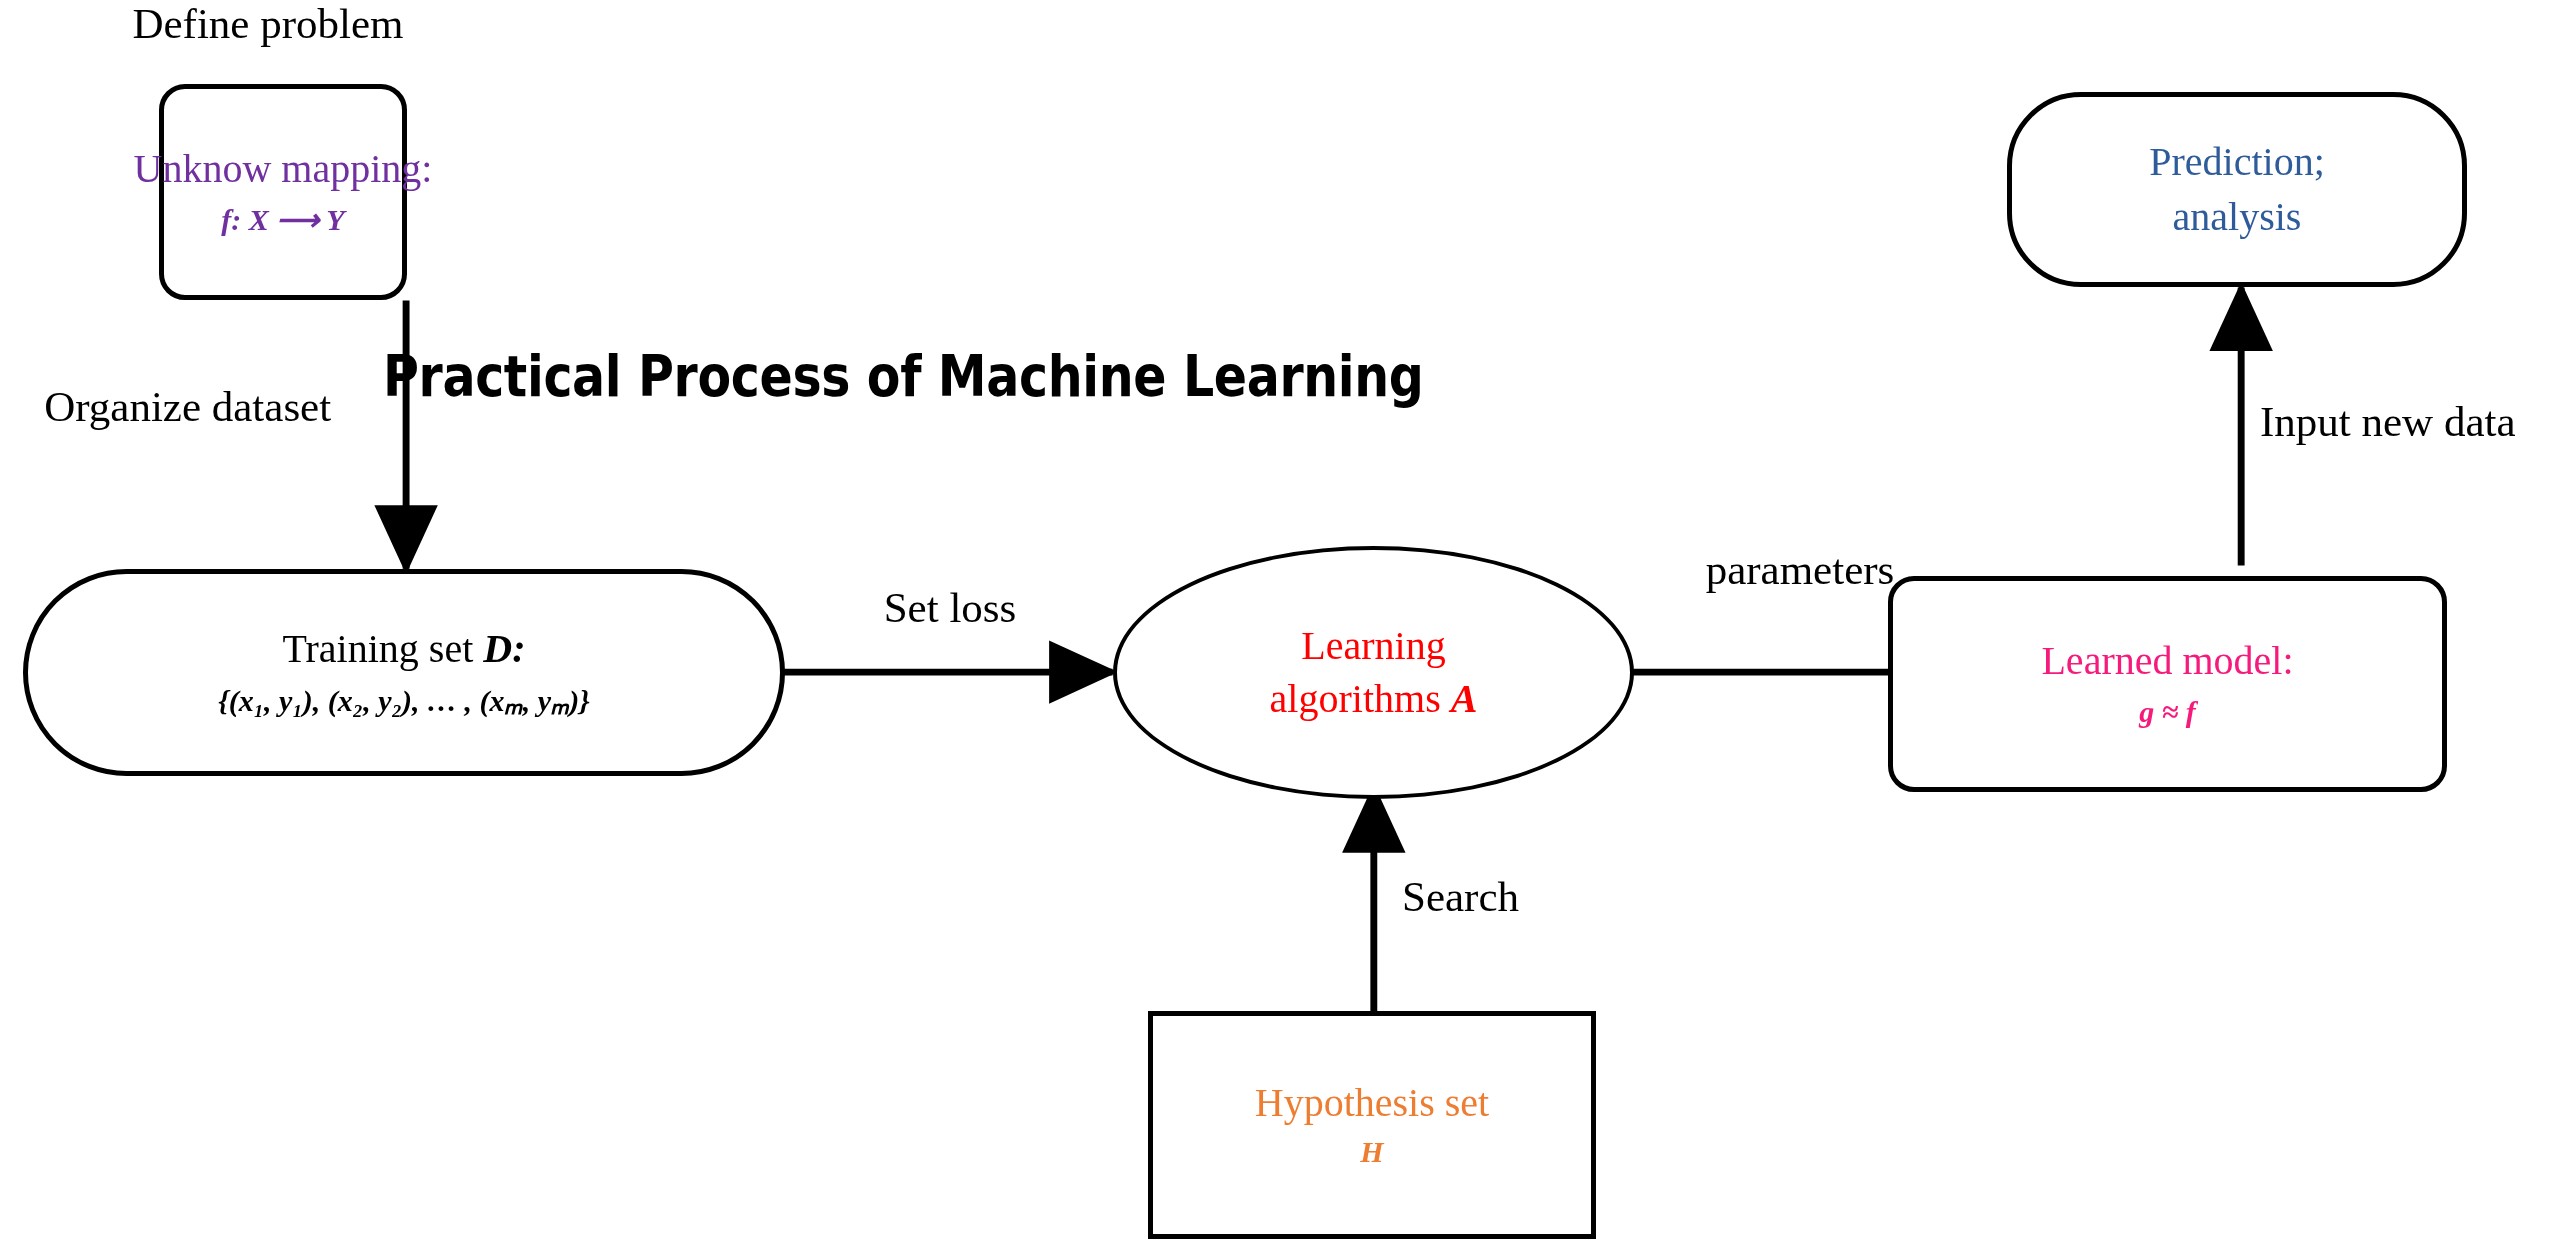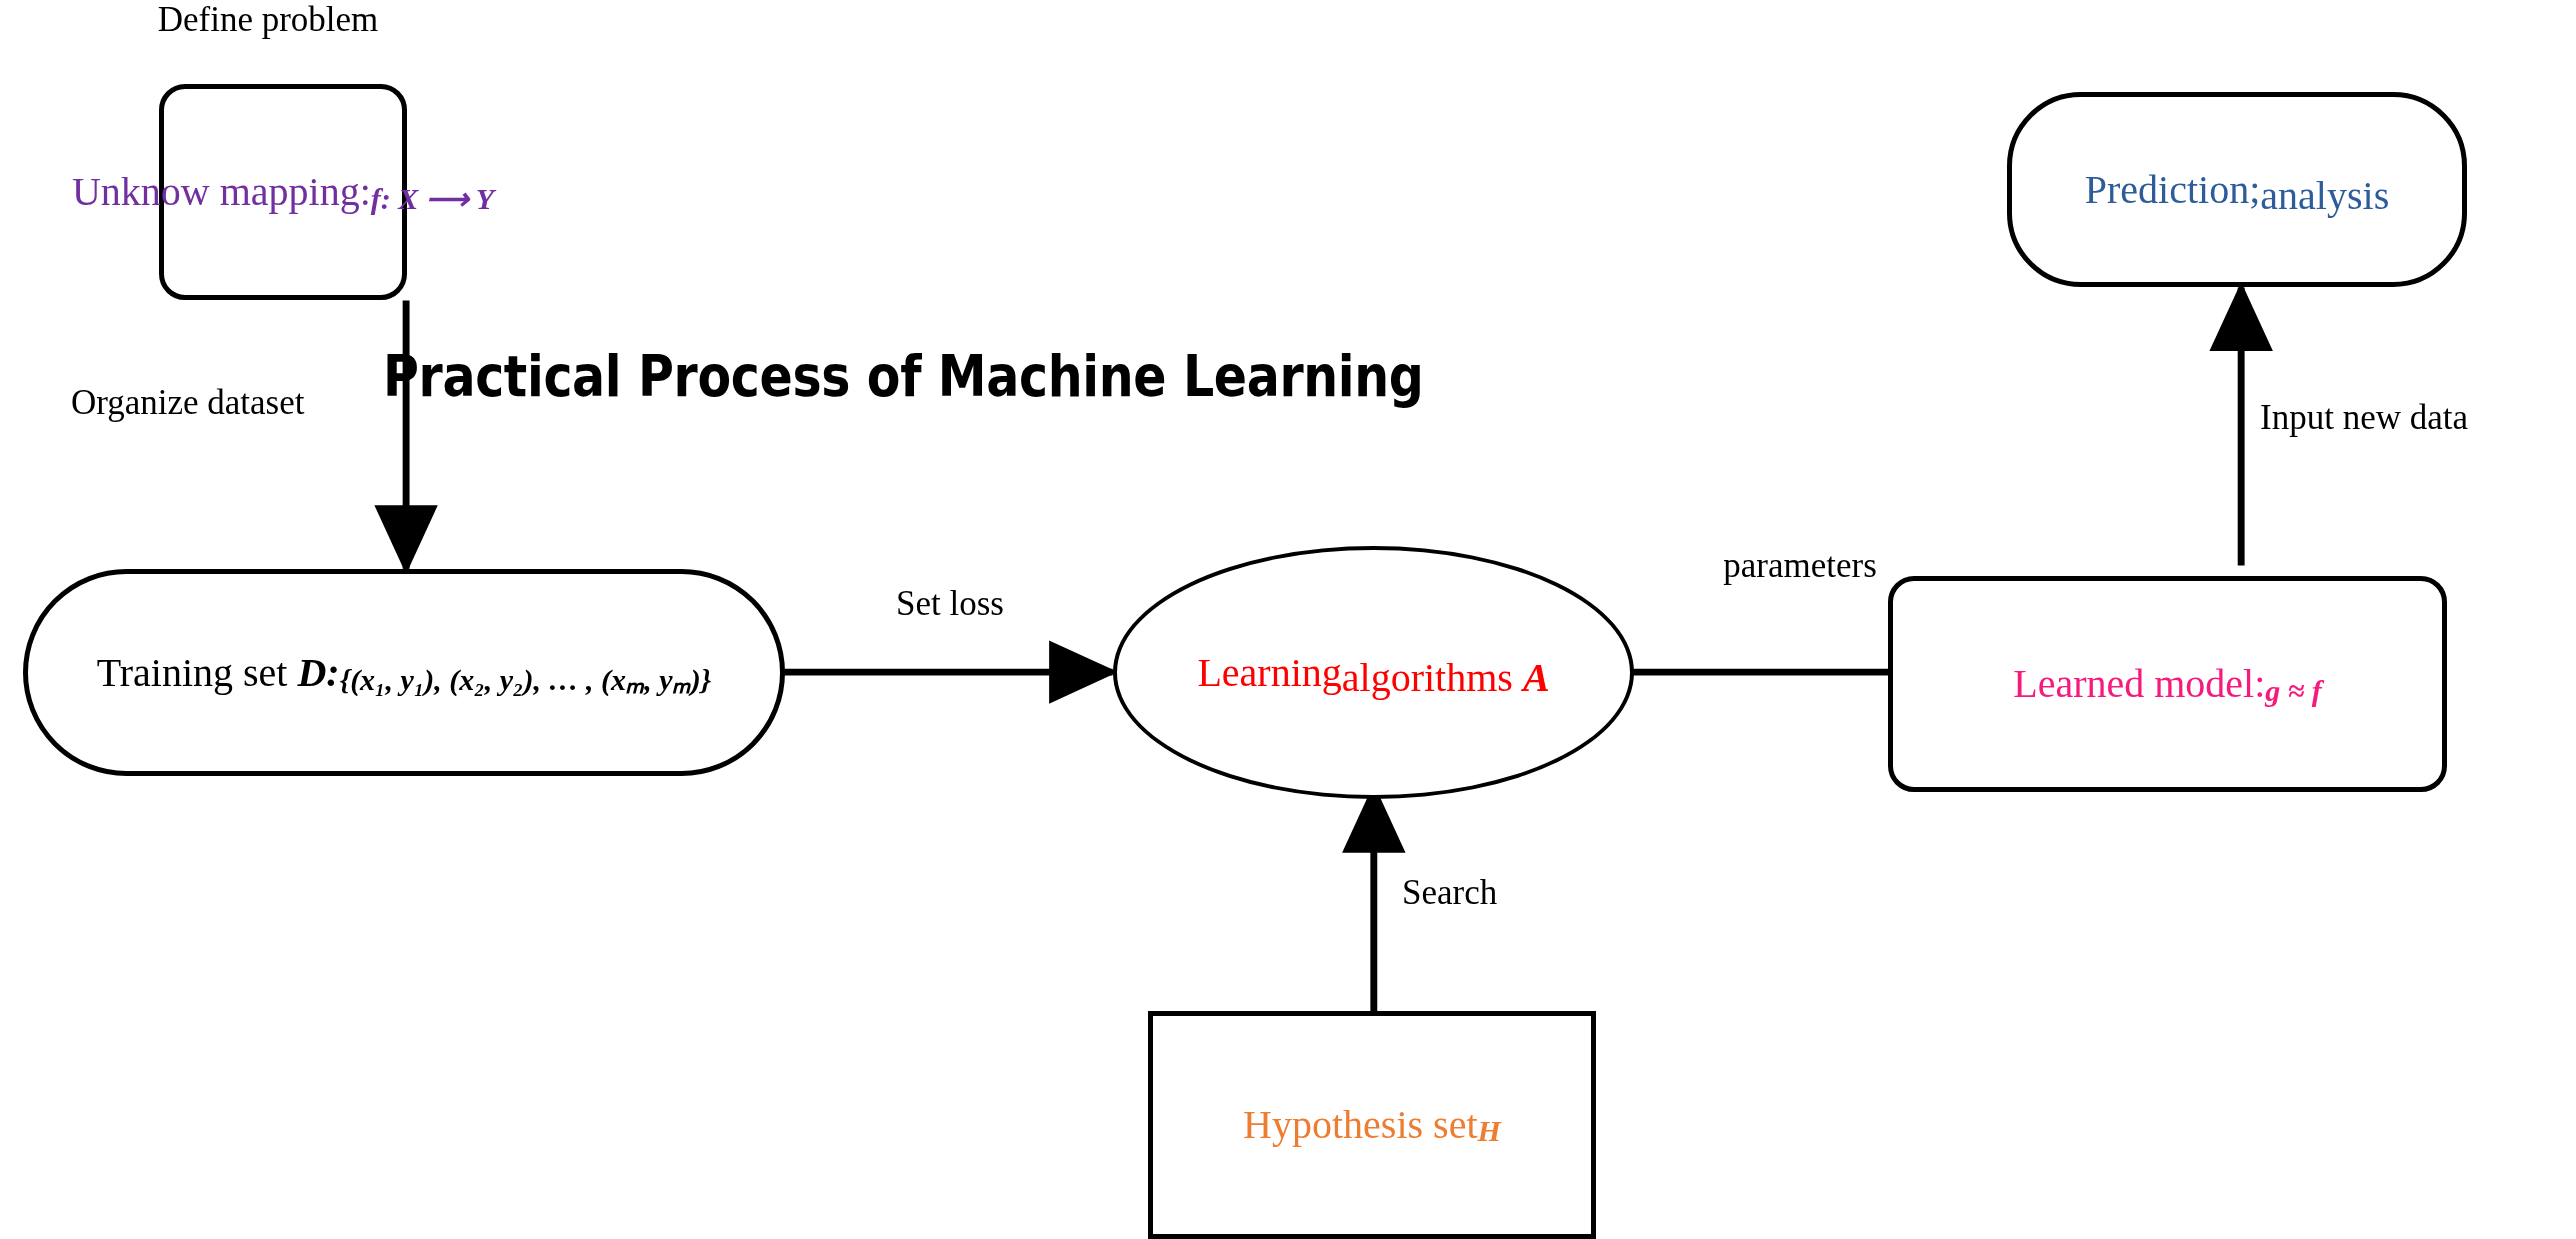--- a/index.html
+++ b/index.html
@@ -6,21 +6,21 @@
   body{
     width:2576px;height:1240px;
     font-family:"Liberation Serif", serif;
     color:#000;
     overflow:hidden;
     position:relative;
   }
   #stage{position:absolute;left:0;top:0;width:2576px;height:1240px;}
   svg.layer{position:absolute;left:0;top:0;width:2576px;height:1240px;pointer-events:none;}
 
-  .node{position:absolute;box-sizing:border-box;display:flex;flex-direction:row;
+  .node{position:absolute;box-sizing:border-box;display:flex;flex-direction:column;
         align-items:center;justify-content:center;background:#fff;border:5.4px solid #000;}
   .node .ln{line-height:1.05;white-space:nowrap;}
 
   
   .rrect-sm{border-radius:26px;}
   .rrect-lg{border-radius:74px;}
   .pill{border-radius:765px;}
   .sharp{border-radius:0;}
 
   
@@ -31,21 +31,21 @@
   .t-green{color:#000000;}
   .t-red{color:#FF0000;}
   .t-pink{color:#F51A7B;}
   .t-blue{color:#2E5C9A;}
   .t-orange{color:#ED7D31;}
 
   .f48{font-size:40px;}
   .f50{font-size:30px;}
   .math{font-style:italic;font-weight:700;}
 
-  .edge-label{position:absolute;font-size:35px;color:#000;white-space:nowrap;
+  .edge-label{position:absolute;font-size:43px;color:#000;white-space:nowrap;
               text-align:center;line-height:1.12;}
 
   .title{position:absolute;font-family:"DejaVu Sans", sans-serif;
          font-weight:700;font-size:57px;letter-spacing:-0.4px;
          transform:scaleX(0.86);transform-origin:left center;
          white-space:nowrap;color:#000;}
 </style>
 </head>
 <body>
 

